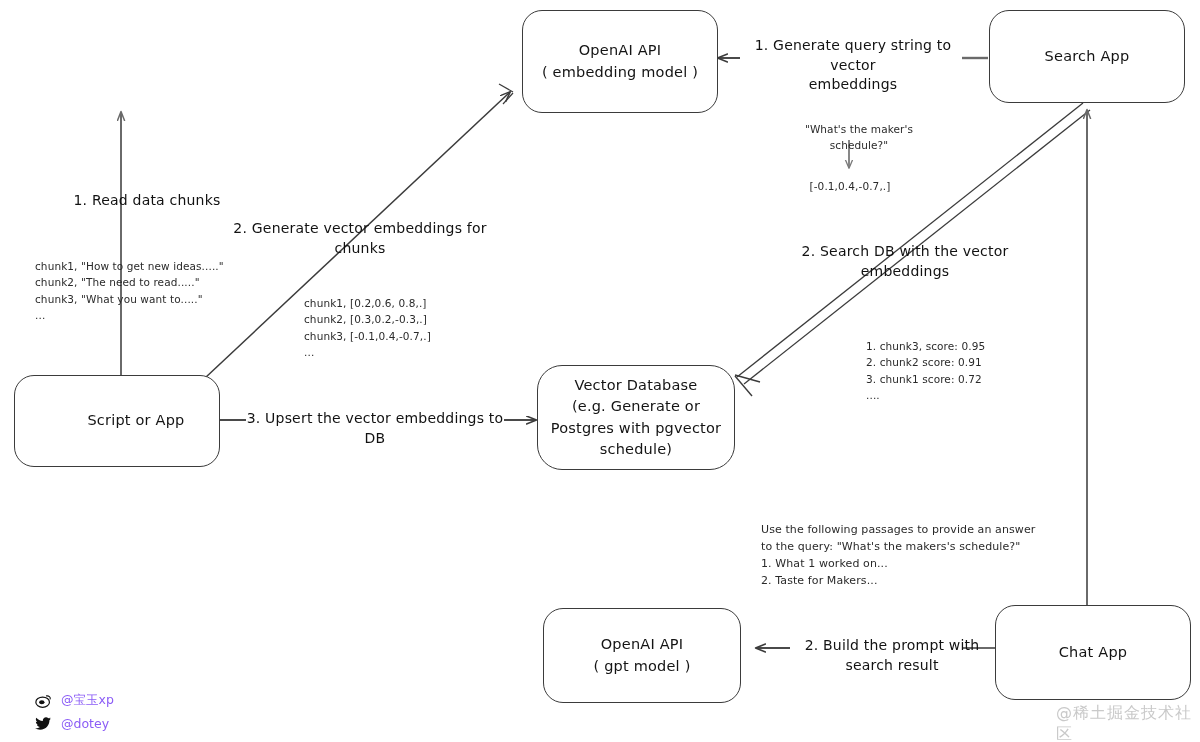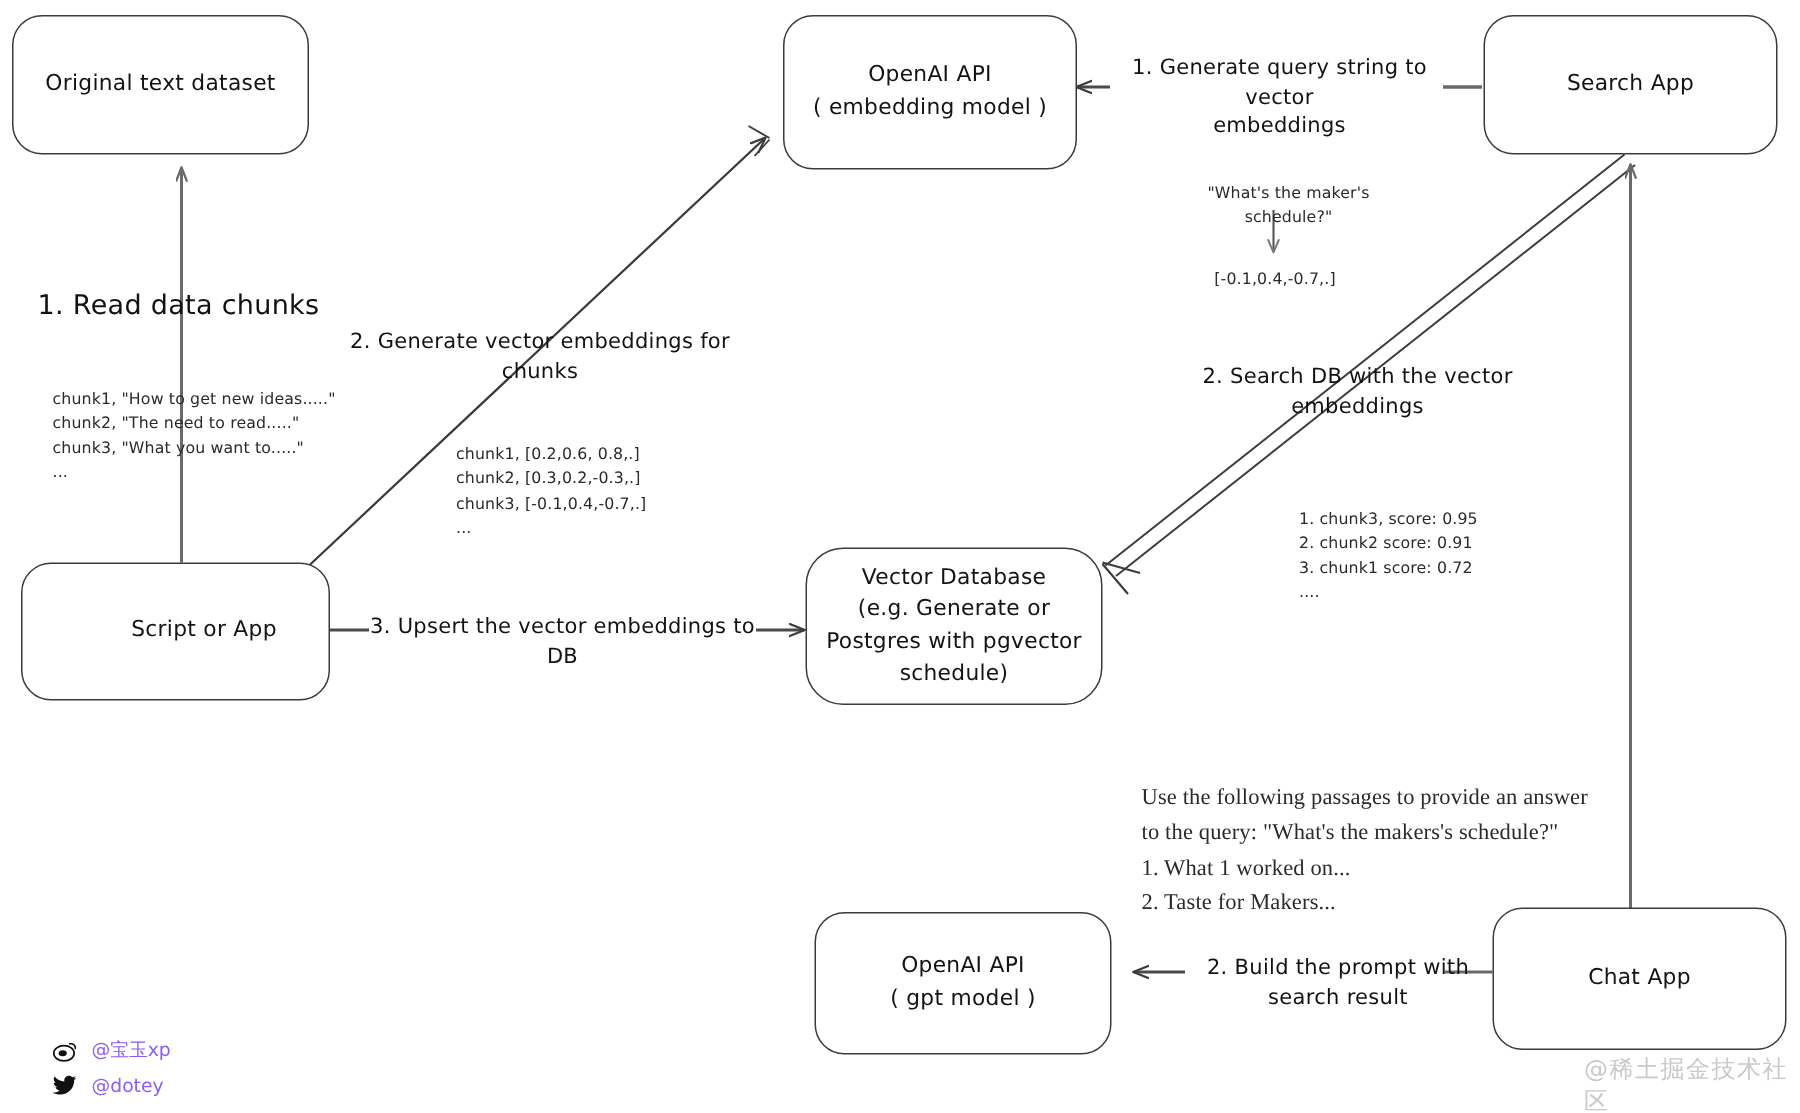--- a/index.html
+++ b/index.html
@@ -125,25 +125,20 @@
     <g>
       <path d="M1087,610 L1087,110" fill="none" stroke="#6a6a6a" stroke-width="2" marker-end="url(#ah)"></path>
     </g>
 
     <g>
       <path d="M995,648 L963,648" fill="none" stroke="#6a6a6a" stroke-width="2"></path>
       <path d="M790,648 L756,648" fill="none" stroke="#4a4a4a" stroke-width="2" marker-end="url(#ahd)"></path>
     </g>
   </svg>
 
-  <div class="node" style="left:8px;top:10px;width:198px;height:93px;font-size:14.5px;">
-    <span class="lines">
-      <span class="ln">Original text dataset</span>
-    </span>
-  </div>
 
   <div class="node" style="left:522px;top:10px;width:196px;height:103px;font-size:14.5px;">
     <span class="lines">
       <span class="ln">OpenAI API</span>
       <span class="ln">( embedding model )</span>
     </span>
   </div>
 
   <div class="node" style="left:989px;top:10px;width:196px;height:93px;font-size:14.5px;">
     <span class="lines">
@@ -172,21 +167,21 @@
       <span class="ln">( gpt model )</span>
     </span>
   </div>
 
   <div class="node" style="left:995px;top:605px;width:196px;height:95px;font-size:14.5px;">
     <span class="lines">
       <span class="ln">Chat App</span>
     </span>
   </div>
 
-  <div class="edge-label" style="left:24px;top:191px;width:190px;font-size:18px;">1. Read data chunks</div>
+  <div class="edge-label" style="left:52px;top:191px;width:190px;font-size:14px;">1. Read data chunks</div>
 
   <div class="edge-label" style="left:215px;top:219px;width:290px;font-size:14px;">2. Generate vector embeddings for chunks</div>
 
   <div class="edge-label" style="left:240px;top:409px;width:270px;font-size:14px;">3. Upsert the vector embeddings  to DB</div>
 
   <div class="edge-label" style="left:742px;top:36px;width:222px;font-size:14px;">1. Generate query string to vector
 embeddings</div>
 
   <div class="edge-label" style="left:770px;top:242px;width:270px;font-size:14px;">2. Search DB with the vector embeddings</div>
 
@@ -206,21 +201,21 @@
 
   <div class="note" style="left:779px;top:121px;width:160px;font-size:10.5px;text-align:center;">"What's the maker's schedule?"</div>
 
   <div class="note" style="left:789px;top:178px;width:122px;font-size:10.5px;text-align:center;">[-0.1,0.4,-0.7,.]</div>
 
   <div class="note" style="left:866px;top:338px;width:180px;font-size:10.5px;">1. chunk3, score: 0.95
 2. chunk2 score: 0.91
 3. chunk1 score: 0.72
 ....</div>
 
-  <div class="note" style="left:761px;top:521px;width:300px;font-size:15px;font-family:Liberation Serif, serif;">Use the following passages to provide an answer
+  <div class="note" style="left:761px;top:521px;width:300px;font-size:11px;">Use the following passages to provide an answer
 to the query: "What's the makers's schedule?"
 1. What 1 worked on...
 2. Taste for Makers...</div>
 
   <div class="sig" style="left:35px;top:692px;font-size:12.5px;">
     <span class="glyph">
       <svg width="17" height="17" viewBox="0 0 20 20" xmlns="http://www.w3.org/2000/svg">
         <ellipse cx="9" cy="12" rx="8" ry="6" fill="none" stroke="#111" stroke-width="1.4"></ellipse>
         <ellipse cx="8" cy="12" rx="3.2" ry="2.4" fill="#111"></ellipse>
         <path d="M13.5,4.6 C16.4,4.2 18.3,6.0 17.9,8.2" fill="none" stroke="#111" stroke-width="1.3" stroke-linecap="round"></path>

